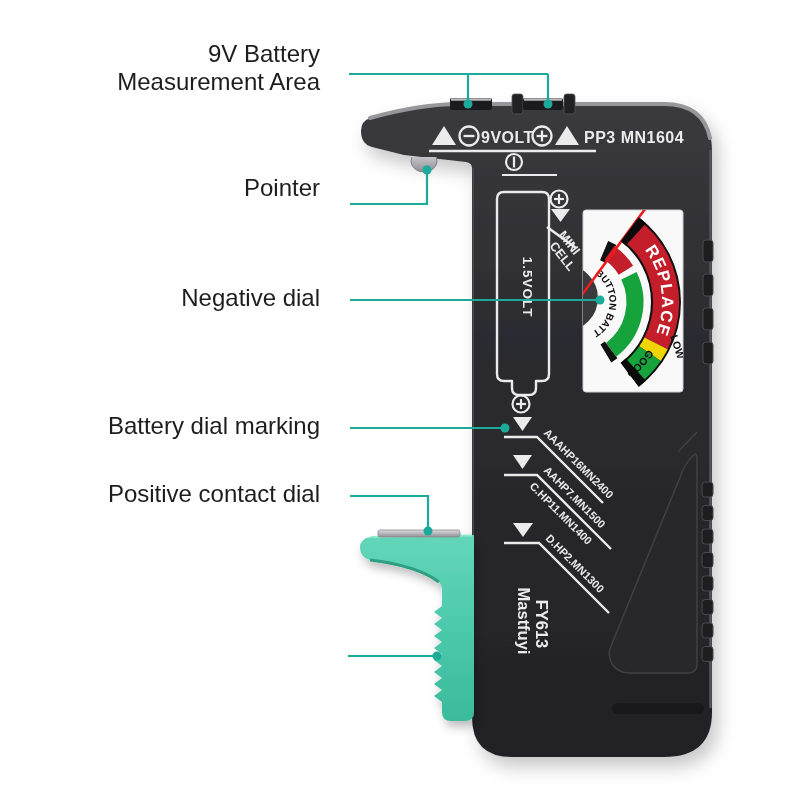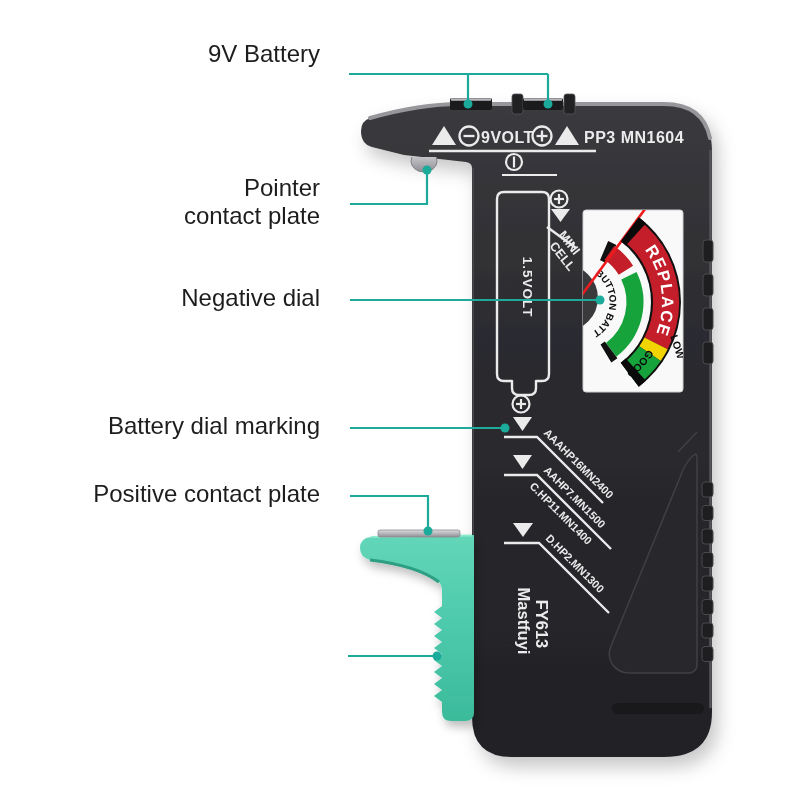--- a/index.html
+++ b/index.html
@@ -11,37 +11,37 @@
   svg text{font-family:"Liberation Sans",sans-serif;}
   .dev-txt{fill:#ebebec;font-weight:bold;}
 </style>
 </head>
 <body>
 
 <div class="canvas">
 
   <div class="callout-label" style="top:40px;">
     <div>9V Battery</div>
+    <div>Measurement Area</div>
   </div>
 
   <div class="callout-label" style="top:174px;">
     <div>Pointer</div>
-    <div>contact plate</div>
   </div>
 
   <div class="callout-label" style="top:284px;">
     <div>Negative dial</div>
   </div>
 
   <div class="callout-label" style="top:412px;">
     <div>Battery dial marking</div>
   </div>
 
   <div class="callout-label" style="top:480px;">
-    <div>Positive contact plate</div>
+    <div>Positive contact dial</div>
   </div>
 
 
   <svg class="stage" width="800" height="800" viewBox="0 0 800 800">
     <defs>
       <linearGradient id="bodyGrad" x1="0" y1="0" x2="0" y2="1">
         <stop offset="0" stop-color="#3a3a3e"></stop>
         <stop offset="0.35" stop-color="#2c2c30"></stop>
         <stop offset="1" stop-color="#222226"></stop>
       </linearGradient>

